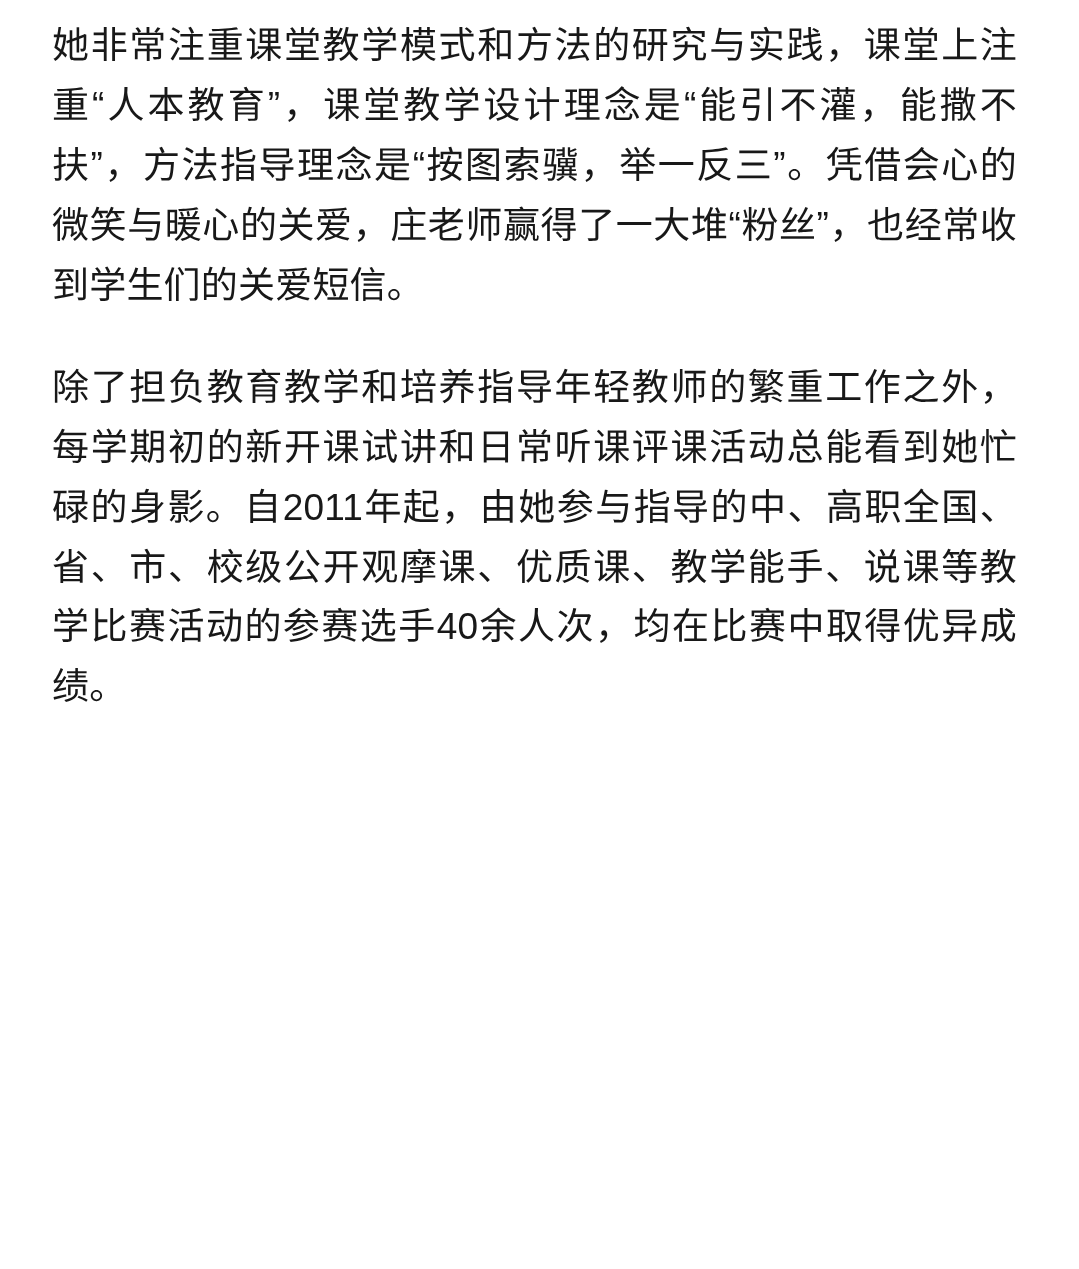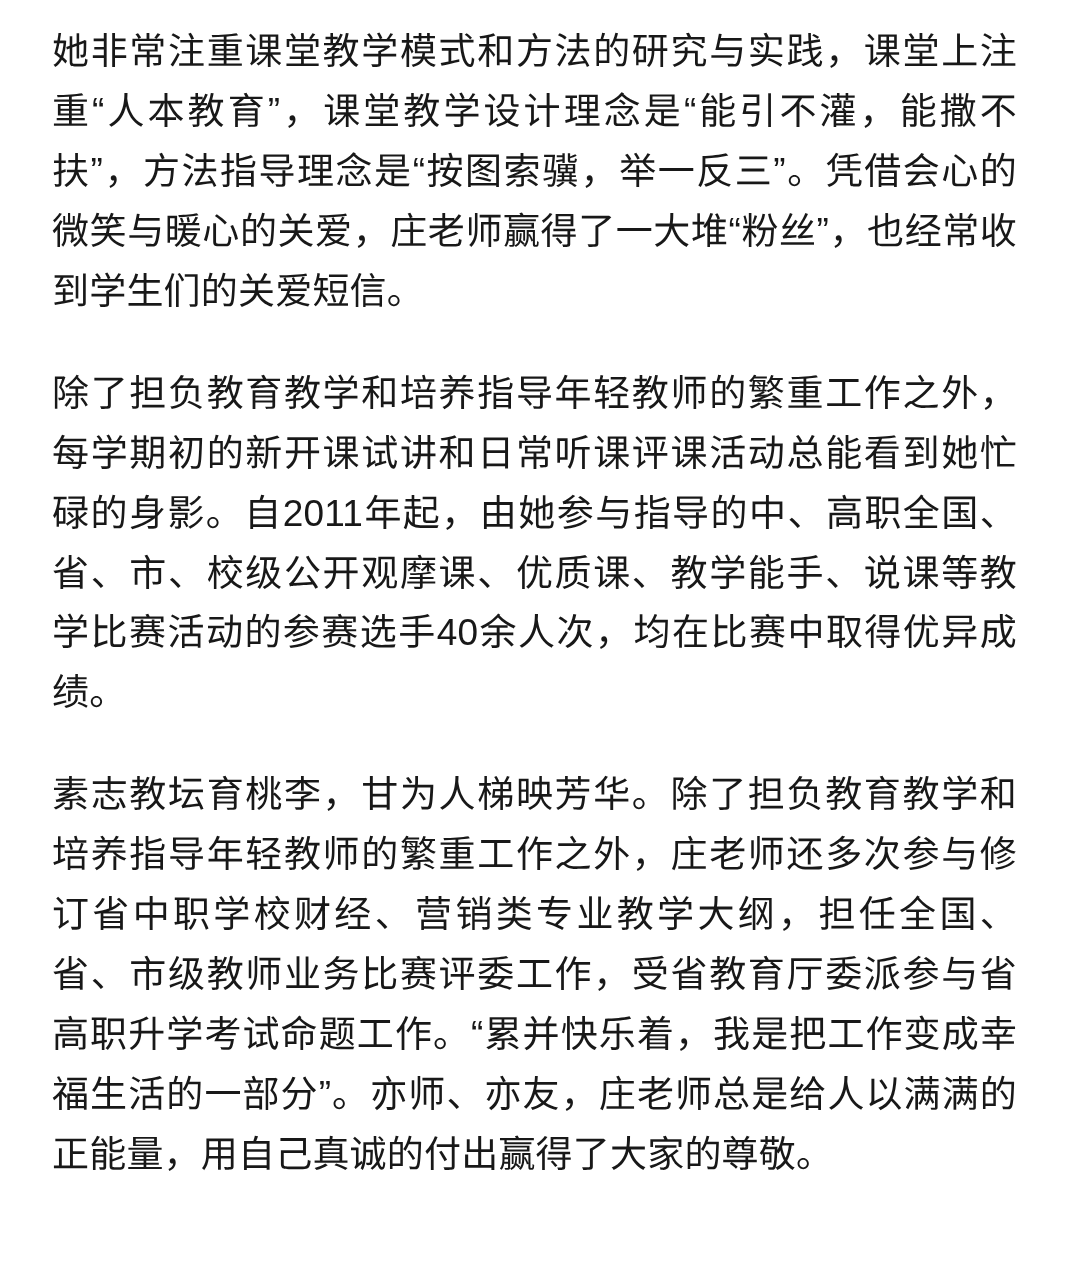--- a/index.html
+++ b/index.html
@@ -12,21 +12,21 @@
     width: 1079px;
     min-height: 1269px;
     font-family: "Liberation Sans", "DejaVu Sans", sans-serif;
     color: #1a1a1a;
     -webkit-font-smoothing: antialiased;
   }
   .page {
     box-sizing: border-box;
     width: 1079px;
     min-height: 1269px;
-    padding: 22px 62px 20px 52px;
+    padding: 16px 62px 20px 52px;
     background: #ffffff;
   }
   .article {
     display: block;
   }
   .para {
     font-size: 37px;
     line-height: 1.62;
     letter-spacing: 0.2px;
     text-align: justify;
@@ -40,15 +40,14 @@
     margin-bottom: 0;
   }
 </style>
 </head>
 <body>
 
 <div class="page">
   <article class="article">
     <p class="para">她非常注重课堂教学模式和方法的研究与实践，课堂上注重“人本教育”，课堂教学设计理念是“能引不灌，能撒不扶”，方法指导理念是“按图索骥，举一反三”。凭借会心的微笑与暖心的关爱，庄老师赢得了一大堆“粉丝”，也经常收到学生们的关爱短信。</p>
     <p class="para">除了担负教育教学和培养指导年轻教师的繁重工作之外，每学期初的新开课试讲和日常听课评课活动总能看到她忙碌的身影。自2011年起，由她参与指导的中、高职全国、省、市、校级公开观摩课、优质课、教学能手、说课等教学比赛活动的参赛选手40余人次，均在比赛中取得优异成绩。</p>
-    <p class="para">素志教坛育桃李，甘为人梯映芳华。除了担负教育教学和培养指导年轻教师的繁重工作之外，庄老师还多次参与修订省中职学校财经、营销类专业教学大纲，担任全国、省、市级教师业务比赛评委工作，受省教育厅委派参与省高职升学考试命题工作。“累并快乐着，我是把工作变成幸福生活的一部分”。亦师、亦友，庄老师总是给人以满满的正能量，用自己真诚的付出赢得了大家的尊敬。</p>
   </article>
 </div>
 
 </body></html>

